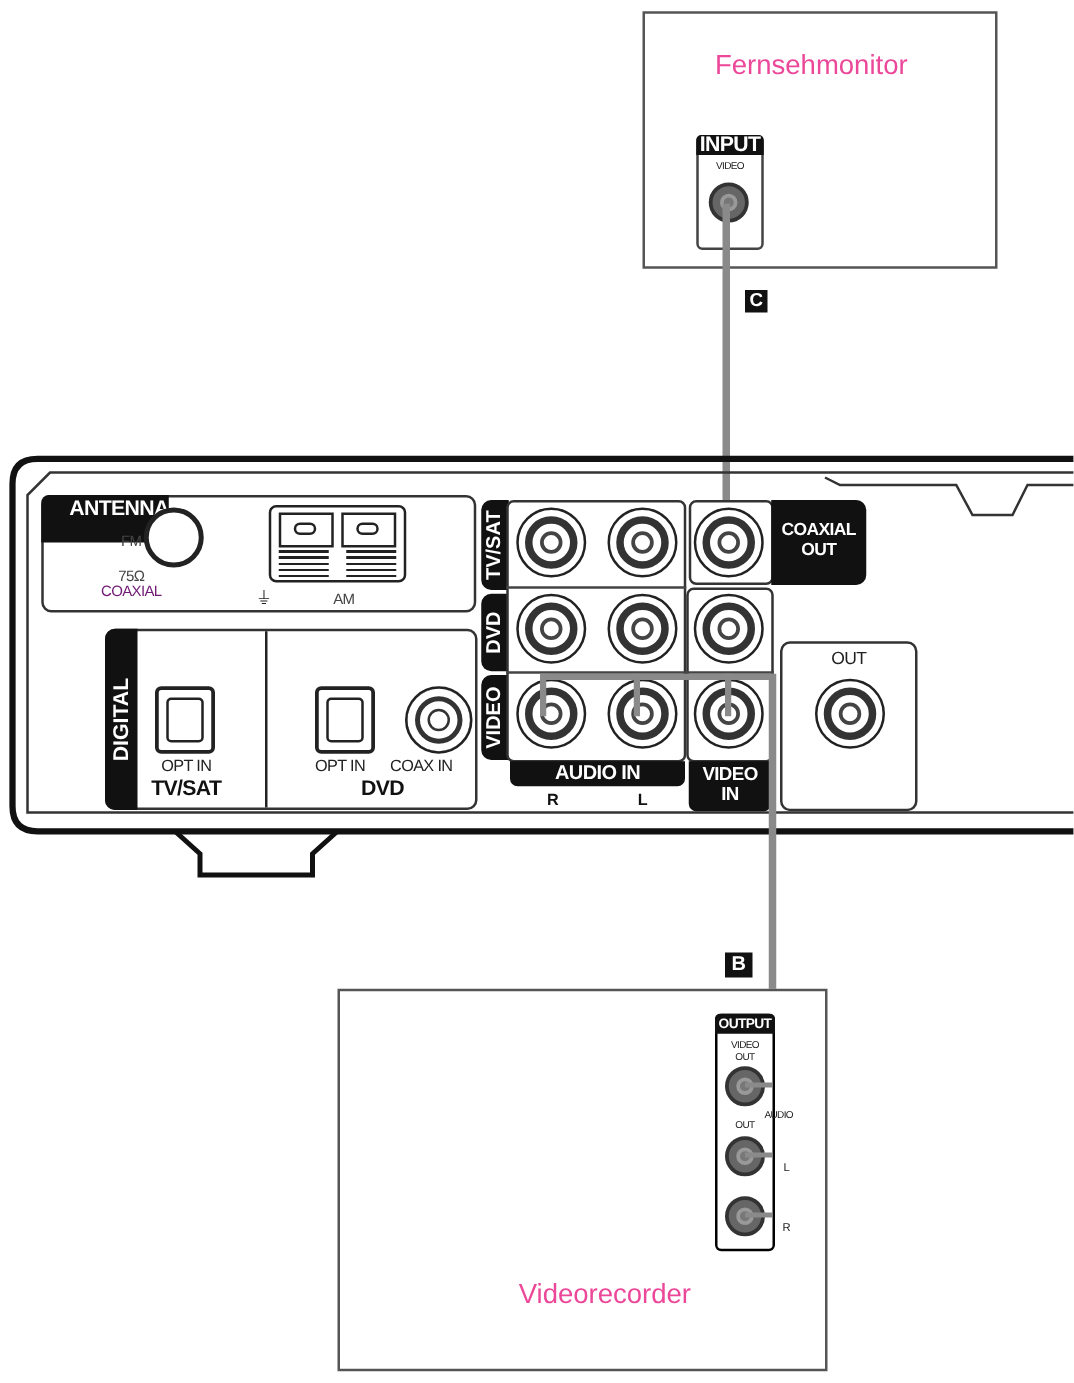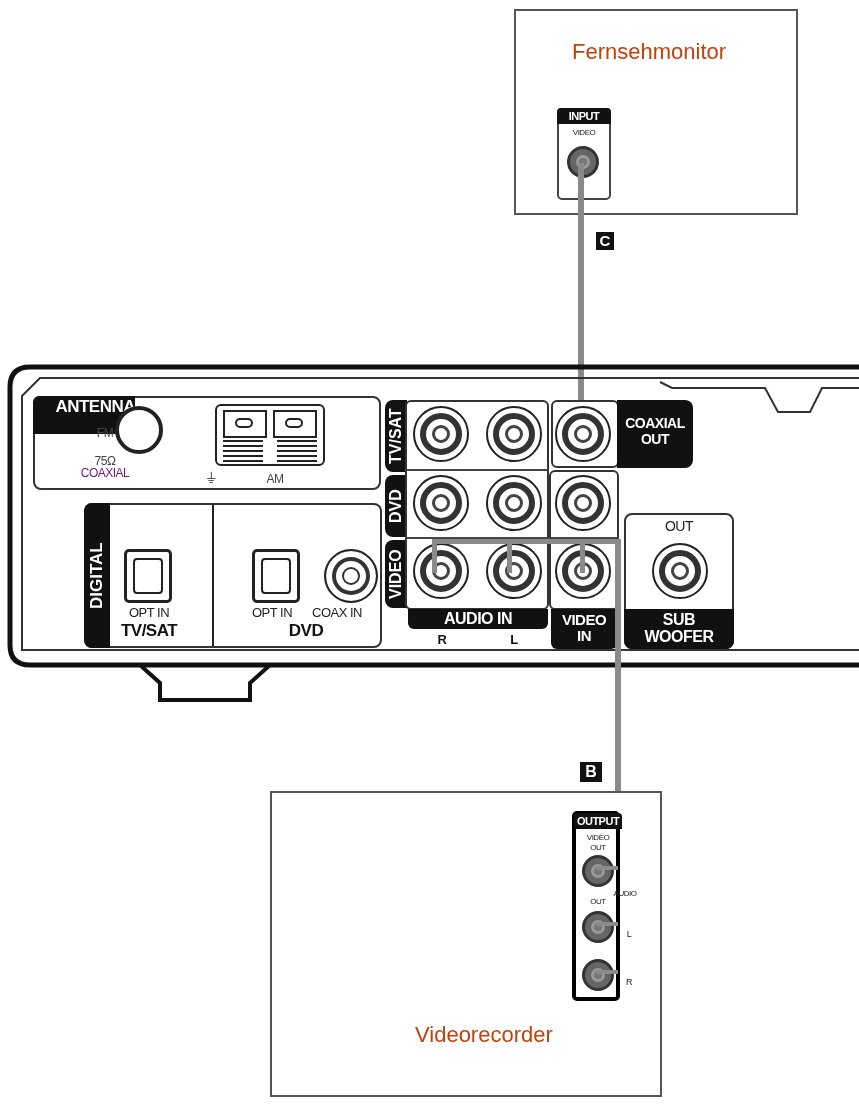--- a/index.html
+++ b/index.html
@@ -1,18 +1,18 @@
 <!DOCTYPE html>
 <html><head>
 <meta charset="utf-8">
 <style>
   html, body { margin:0; padding:0; background:#ffffff; }
   body { width:859px; height:1106px; position:relative; overflow:hidden; font-family:"Liberation Sans", sans-serif; color:#111; }
   .box { position:absolute; border:2px solid #555; background:#fff; box-sizing:border-box; }
-  .title { position:absolute; font-size:22px; color:#c2410c; white-space:nowrap; }
+  .title { position:absolute; font-size:22px; color:#ec4899; white-space:nowrap; }
   .badge { position:absolute; background:#111; color:#fff; font-weight:bold; font-family:"Liberation Sans", sans-serif; text-align:center; }
   .lbl-dark { position:absolute; background:#111; color:#fff; font-weight:bold; font-family:"Liberation Sans", sans-serif; text-align:center; line-height:1; letter-spacing:-0.5px; }
   .lbl { position:absolute; font-family:"Liberation Sans", sans-serif; color:#222; text-align:center; white-space:nowrap; letter-spacing:-0.5px; }
   .jack { position:absolute; border-radius:50%; box-sizing:border-box; }
   .rca { width:56px; height:56px; border:2px solid #222; background:#fff; }
   .rca::before { content:""; position:absolute; left:5px; top:5px; width:42px; height:42px; border-radius:50%; border:6px solid #333; box-sizing:border-box; background:#fff; }
   .rca::after { content:""; position:absolute; left:17px; top:17px; width:18px; height:18px; border-radius:50%; border:3px solid #444; box-sizing:border-box; background:#fff; }
   .small-jack { width:32px; height:32px; border:3px solid #333; background:#666; }
   .small-jack::after { content:""; position:absolute; left:6px; top:6px; width:14px; height:14px; border-radius:50%; border:3px solid #999; box-sizing:border-box; background:#777; }
   .panel { position:absolute; border:2px solid #333; border-radius:10px; box-sizing:border-box; background:#fff; }
@@ -21,21 +21,21 @@
   .vert { position:absolute; background:#111; color:#fff; font-weight:bold; font-family:"Liberation Sans", sans-serif; writing-mode:vertical-rl; transform:rotate(180deg); text-align:center; }
   .cable { position:absolute; background:#8a8a8a; }
   svg { position:absolute; }
 </style>
 </head>
 <body>
 
 <div class="box" style="left:514px; top:9px; width:284px; height:206px;">
   <div class="title" style="left:56px; top:28px;">Fernsehmonitor</div>
   <div style="position:absolute; left:41px; top:97px; width:54px; height:92px; border:2px solid #444; border-radius:5px; box-sizing:border-box; background:#fff;">
-    <div class="lbl-dark" style="left:-2px; top:-2px; width:54px; height:16px; font-size:11px; line-height:16px; border-radius:4px 4px 0 0;">INPUT</div>
+    <div class="lbl-dark" style="left:-2px; top:-2px; width:54px; height:16px; font-size:17px; line-height:16px; border-radius:4px 4px 0 0;">INPUT</div>
     <div class="lbl" style="left:0; top:18px; width:50px; font-size:8px;">VIDEO</div>
     <div class="jack small-jack" style="left:8px; top:36px;"></div>
   </div>
 </div>
 
 <div class="cable" style="left:578px; top:163px; width:6px; height:268px;"></div>
 <div class="badge" style="left:596px; top:232px; width:18px; height:18px; font-size:15px; line-height:18px;">C</div>
 
 <svg width="859" height="720" style="left:0; top:0;" viewBox="0 0 859 720">
 
@@ -112,36 +112,32 @@
 <div class="lbl" style="left:432px; top:632px; width:20px; font-size:13px; font-weight:bold; color:#111;">R</div>
 <div class="lbl" style="left:504px; top:632px; width:20px; font-size:13px; font-weight:bold; color:#111;">L</div>
 <div class="lbl-dark" style="left:551px; top:609px; width:66px; height:40px; font-size:15px; padding-top:3px; box-sizing:border-box; border-radius:0 0 6px 6px;">
   <div>VIDEO</div>
   <div style="margin-top:1px;">IN</div>
 </div>
 
 <div class="panel" style="left:624px; top:513px; width:110px; height:136px; border-radius:8px;">
   <div class="lbl" style="left:0; top:3px; width:106px; font-size:14px;">OUT</div>
   <div class="jack rca" style="left:26px; top:28px;"></div>
-  <div class="lbl-dark" style="left:-2px; top:94px; width:110px; height:40px; font-size:16px; padding-top:3px; box-sizing:border-box; border-radius:0 0 8px 8px;">
-    <div>SUB</div>
-    <div style="margin-top:1px;">WOOFER</div>
-  </div>
 </div>
 
 <div class="cable" style="left:432px; top:539px; width:187px; height:5px;"></div>
 <div class="cable" style="left:432px; top:539px; width:5px; height:34px;"></div>
 <div class="cable" style="left:507px; top:539px; width:5px; height:34px;"></div>
 <div class="cable" style="left:580px; top:539px; width:5px; height:34px;"></div>
 <div class="cable" style="left:615px; top:539px; width:6px; height:352px;"></div>
 <div class="badge" style="left:580px; top:762px; width:22px; height:20px; font-size:16px; line-height:20px;">B</div>
 
 <div class="box" style="left:270px; top:791px; width:392px; height:306px;">
   <div class="title" style="left:112px; top:229px;margin-left:31px;">Videorecorder</div>
-  <div style="position:absolute; left:300px; top:18px; width:48px; height:190px; border:4px solid #000000; border-radius:5px; box-sizing:border-box; background:#fff;">
+  <div style="position:absolute; left:300px; top:18px; width:48px; height:190px; border:2px solid #000000; border-radius:5px; box-sizing:border-box; background:#fff;">
     <div class="lbl-dark" style="left:-2px; top:-2px; width:48px; height:16px; font-size:11px; line-height:16px; border-radius:4px 4px 0 0;">OUTPUT</div>
     <div class="lbl" style="left:0; top:18px; width:44px; font-size:8px;">VIDEO</div>
     <div class="lbl" style="left:0; top:28px; width:44px; font-size:8px;">OUT</div>
     <div class="jack small-jack" style="left:6px; top:40px;"></div>
     <div class="lbl" style="left:0; top:74px; width:44px; font-size:8px;margin-left:27px;">AUDIO</div>
     <div class="lbl" style="left:0; top:82px; width:44px; font-size:8px;">OUT</div>
     <div class="jack small-jack" style="left:6px; top:96px;"></div>
     <div class="jack small-jack" style="left:6px; top:144px;"></div>
   </div>
   <div class="lbl" style="left:352px; top:136px; width:10px; font-size:9px;">L</div>

